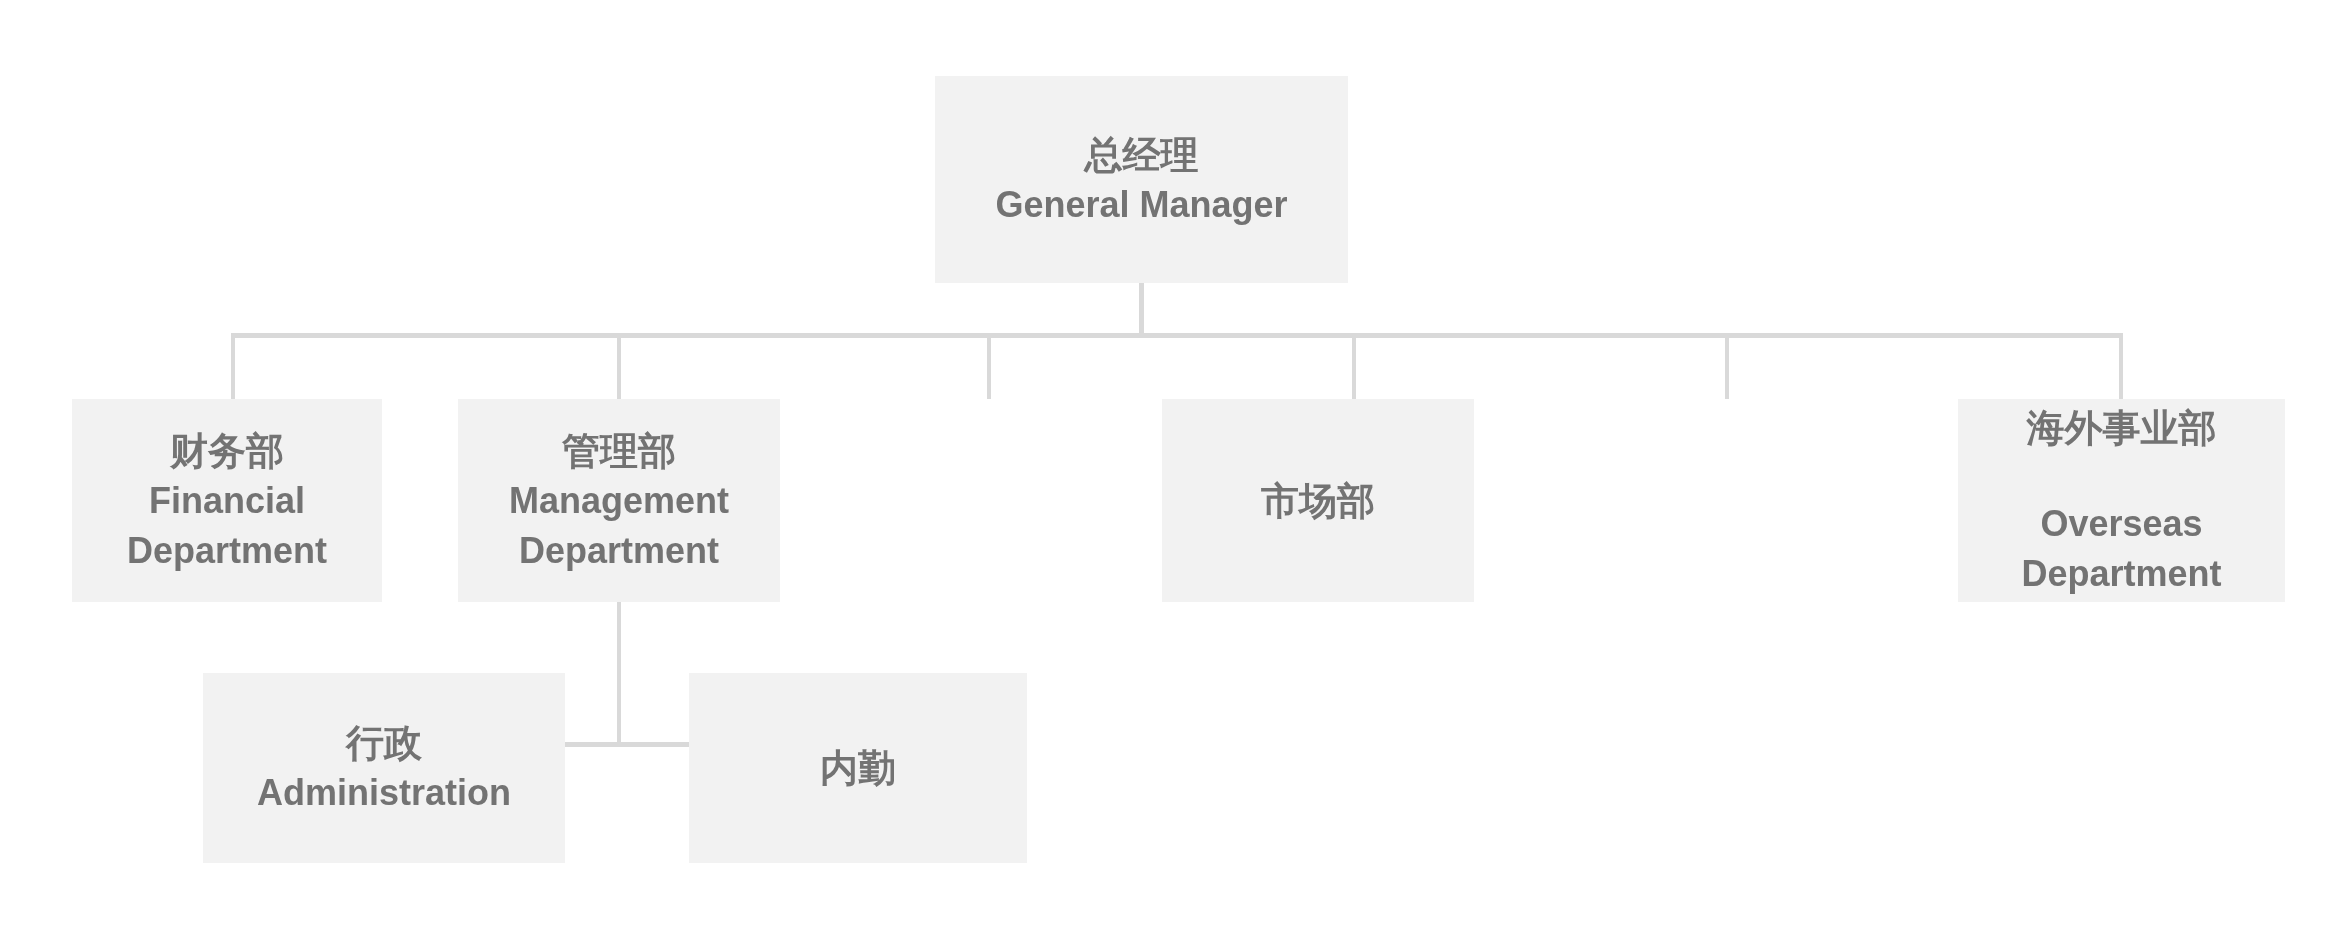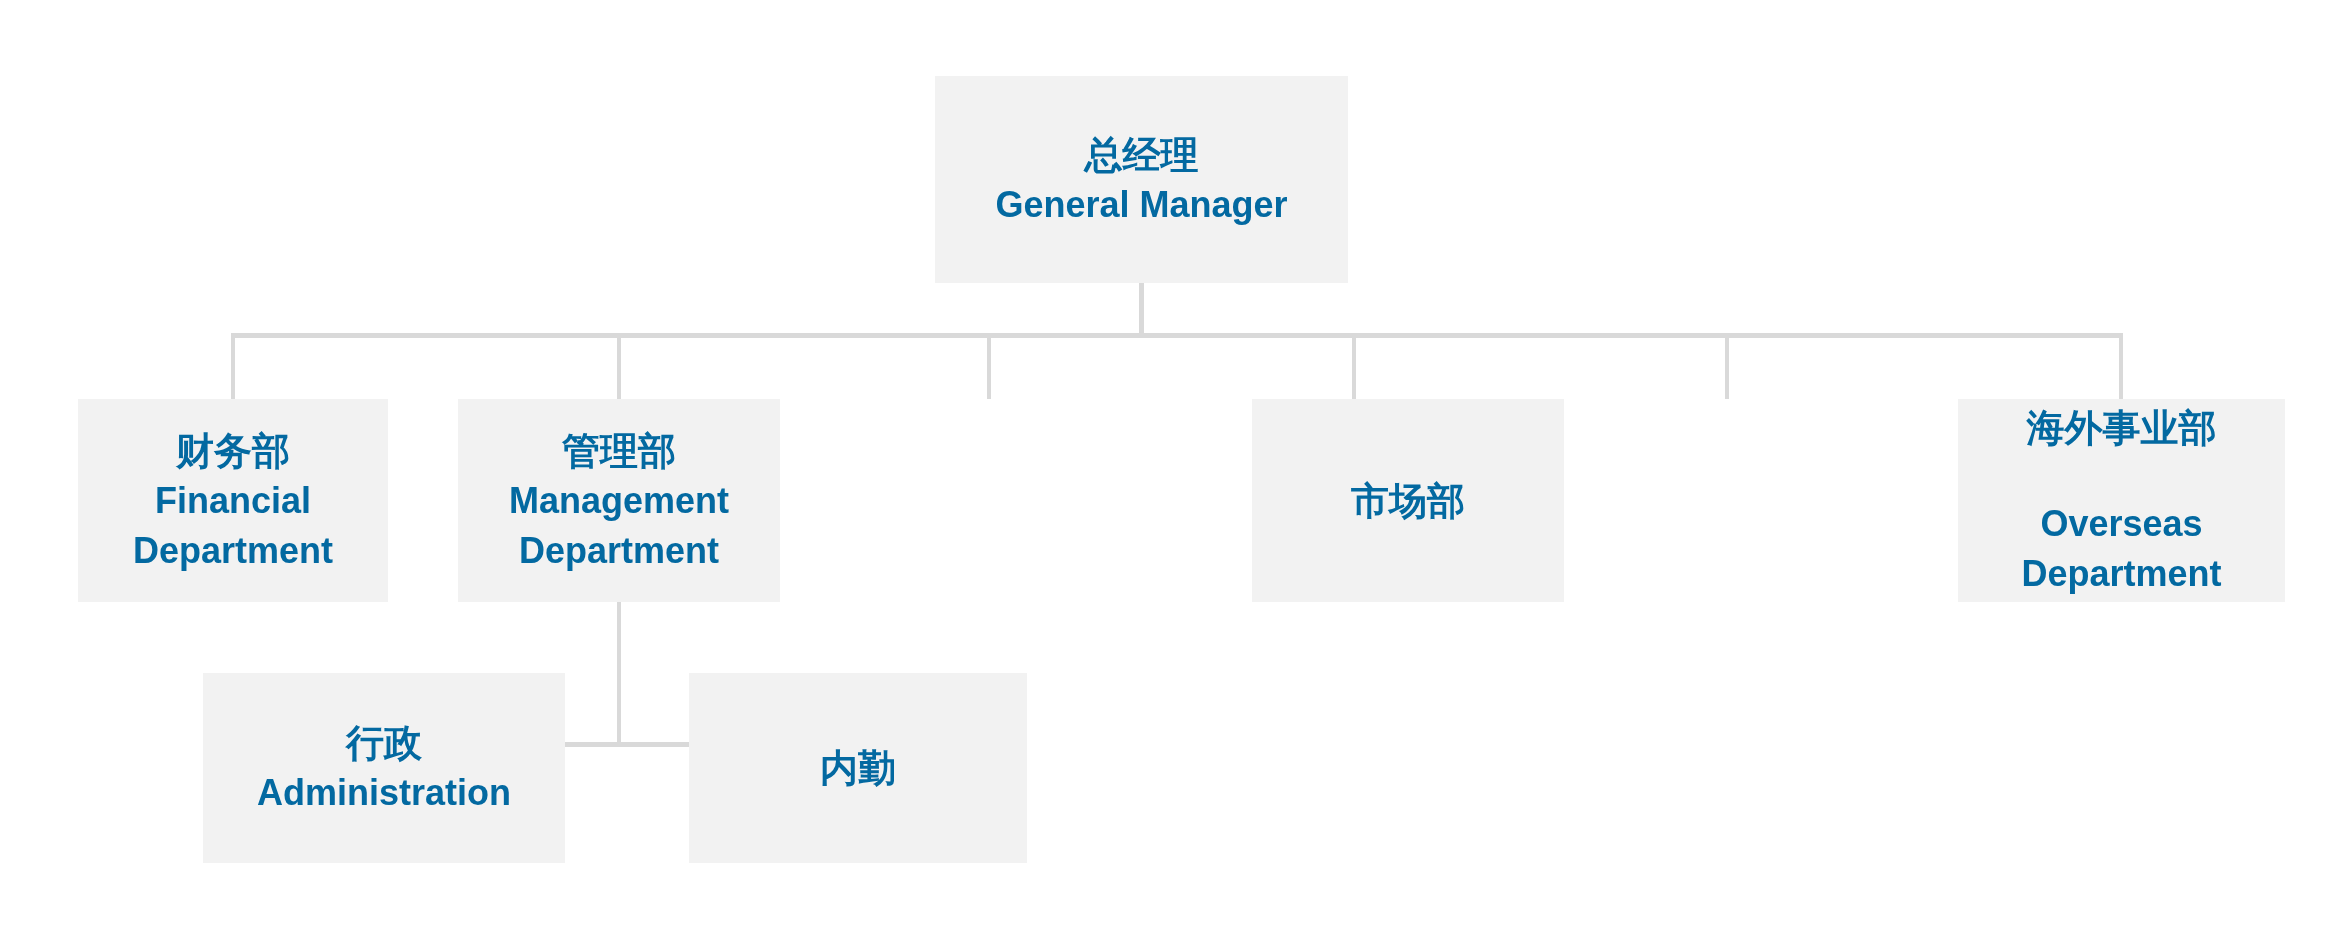--- a/index.html
+++ b/index.html
@@ -15,21 +15,21 @@
     overflow: hidden;
   }
   .node {
     position: absolute;
     background: #f2f2f2;
     display: flex;
     flex-direction: column;
     align-items: center;
     justify-content: center;
     text-align: center;
-    color: #0369a1;
+    color: #737373;
     font-weight: bold;
   }
   .node .zh {
     font-size: 38px;
     line-height: 50px;
     white-space: nowrap;
   }
   .node .en {
     font-size: 36px;
     line-height: 50px;
@@ -47,24 +47,24 @@
   .l-main-rail   { left: 233px;  top: 333px; width: 1889px; height: 5px;  }
   .l-drop-1 { left: 231px;  top: 333px; width: 4px; height: 66px; }
   .l-drop-2 { left: 617px;  top: 333px; width: 4px; height: 66px; }
   .l-drop-3 { left: 987px;  top: 333px; width: 4px; height: 66px; }
   .l-drop-4 { left: 1352px; top: 333px; width: 4px; height: 66px; }
   .l-drop-5 { left: 1725px; top: 333px; width: 4px; height: 66px; }
   .l-drop-6 { left: 2119px; top: 333px; width: 4px; height: 66px; }
 
   
   .n-dep   { top: 399px; height: 203px; }
-  .n-dep-1 { left: 78px;   width: 310px; }
+  .n-dep-1 { left: 72px;   width: 310px; }
   .n-dep-2 { left: 458px;  width: 322px; }
   .n-dep-3 { left: 830px;  width: 318px; }
-  .n-dep-4 { left: 1252px; width: 312px; }
+  .n-dep-4 { left: 1162px; width: 312px; }
   .n-dep-5 { left: 1563px; width: 328px; }
   .n-dep-6 { left: 1958px; width: 327px; gap: 46px; }
 
   
   .l-mgmt-drop { left: 617px; top: 602px; width: 4px;   height: 144px; }
   .l-sub-rail  { left: 565px; top: 742px; width: 124px; height: 5px;   }
 
   
   .n-sub   { top: 673px; height: 190px; }
   .n-sub-1 { left: 203px; width: 362px; }

